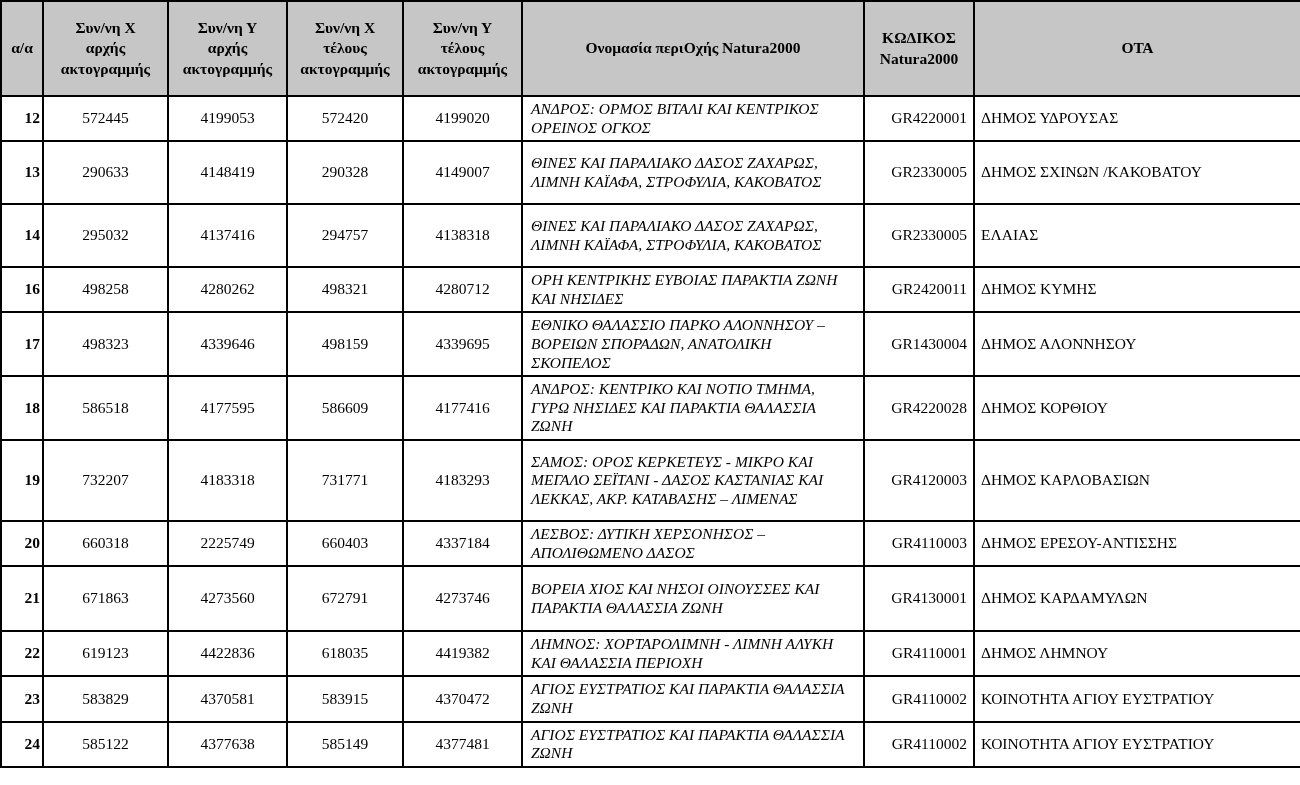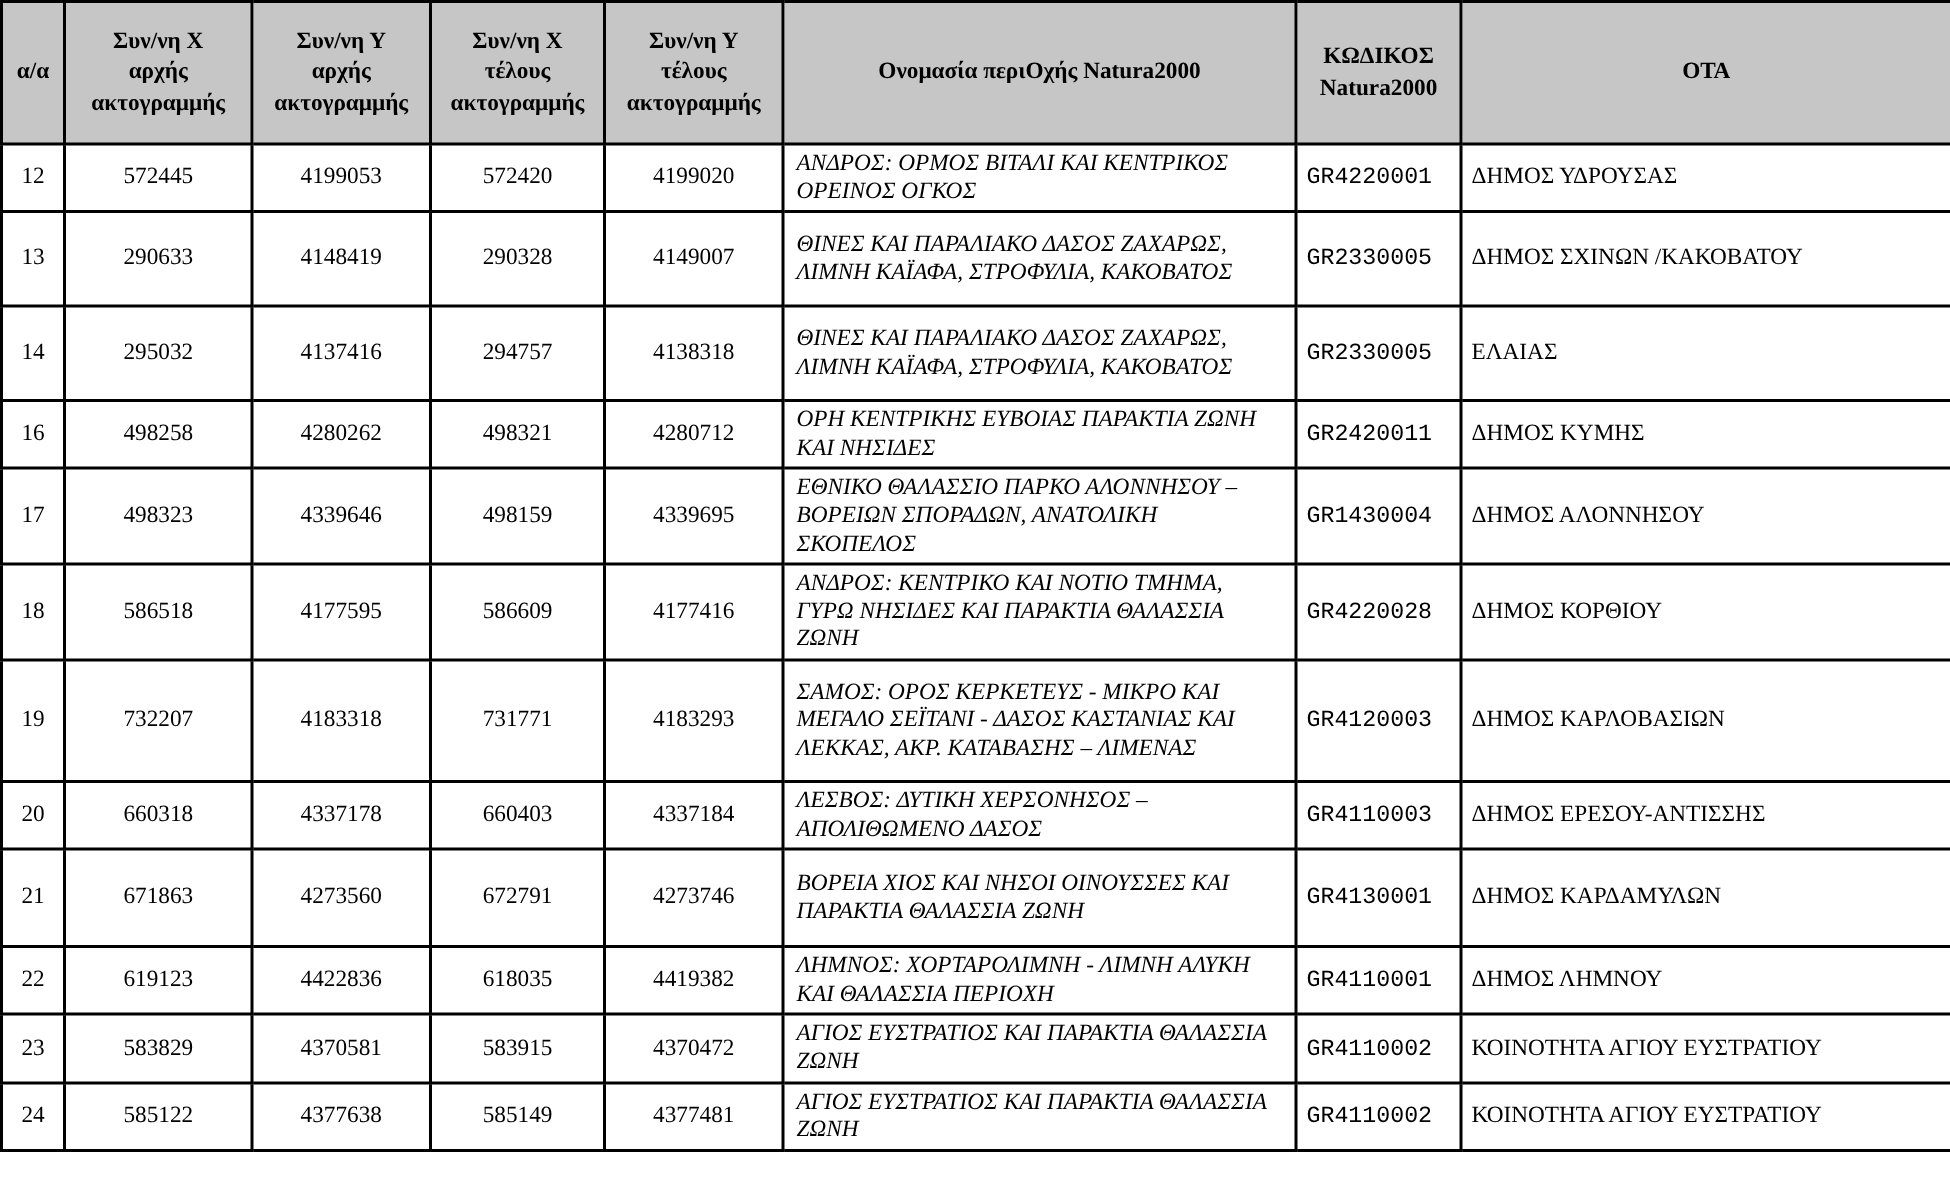--- a/index.html
+++ b/index.html
@@ -34,24 +34,24 @@
     height:93px;
     padding:0 3px;
   }
   td{
     background:var(--row-bg);
     font-size:15.5px;
     line-height:1.2;
     vertical-align:middle;
     padding:3px 6px;
   }
-  td.aa{font-weight:normal;text-align:center;padding:3px 2px;}
+  td.aa{font-weight:bold;text-align:right;padding:3px 2px;}
   td.num{text-align:center;}
   td.name{text-align:left;padding-left:8px;padding-right:14px;font-style:italic;}
-  td.code{text-align:left;font-family:Liberation Mono, monospace;}
+  td.code{text-align:right;}
   td.ota{text-align:left;padding-left:6px;}
   tr.h2{height:45px;}
   tr.h2m{height:65px;}
   tr.h2s{height:35px;}
   tr.h3{height:63px;}
   tr.h4{height:81px;}
 </style>
 </head>
 <body>
 
@@ -154,21 +154,21 @@
       <td class="num">4183318</td>
       <td class="num">731771</td>
       <td class="num">4183293</td>
       <td class="name">ΣΑΜΟΣ: ΟΡΟΣ ΚΕΡΚΕΤΕΥΣ - ΜΙΚΡΟ ΚΑΙ ΜΕΓΑΛΟ ΣΕΪΤΑΝΙ - ΔΑΣΟΣ ΚΑΣΤΑΝΙΑΣ ΚΑΙ ΛΕΚΚΑΣ, ΑΚΡ. ΚΑΤΑΒΑΣΗΣ – ΛΙΜΕΝΑΣ</td>
       <td class="code">GR4120003</td>
       <td class="ota">ΔΗΜΟΣ ΚΑΡΛΟΒΑΣΙΩΝ</td>
     </tr>
     <tr class="h2">
       <td class="aa">20</td>
       <td class="num">660318</td>
-      <td class="num">4337178</td>
+      <td class="num">2225749</td>
       <td class="num">660403</td>
       <td class="num">4337184</td>
       <td class="name">ΛΕΣΒΟΣ: ΔΥΤΙΚΗ ΧΕΡΣΟΝΗΣΟΣ – ΑΠΟΛΙΘΩΜΕΝΟ ΔΑΣΟΣ</td>
       <td class="code">GR4110003</td>
       <td class="ota">ΔΗΜΟΣ ΕΡΕΣΟΥ-ΑΝΤΙΣΣΗΣ</td>
     </tr>
     <tr class="h2m">
       <td class="aa">21</td>
       <td class="num">671863</td>
       <td class="num">4273560</td>

